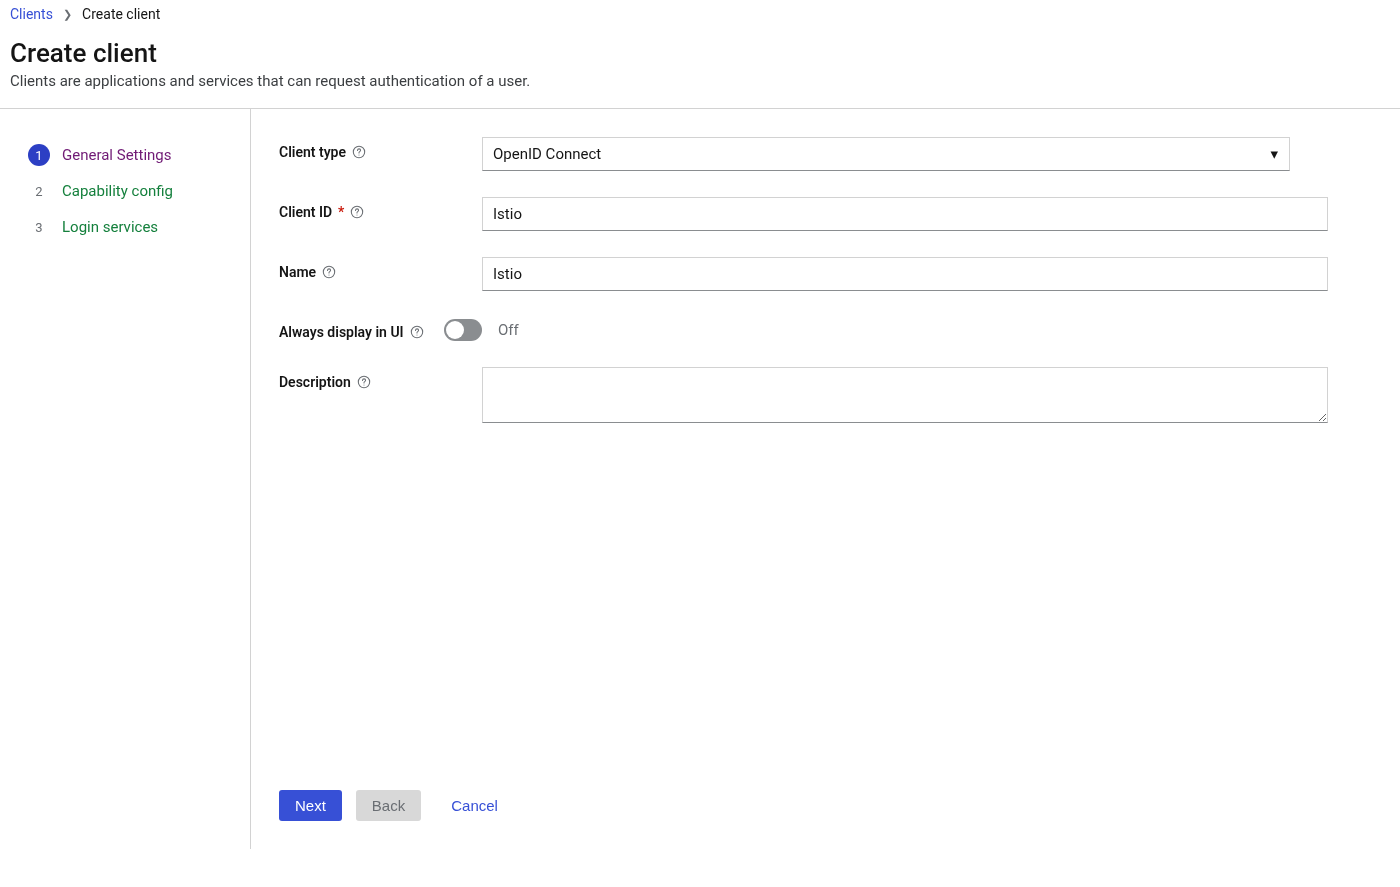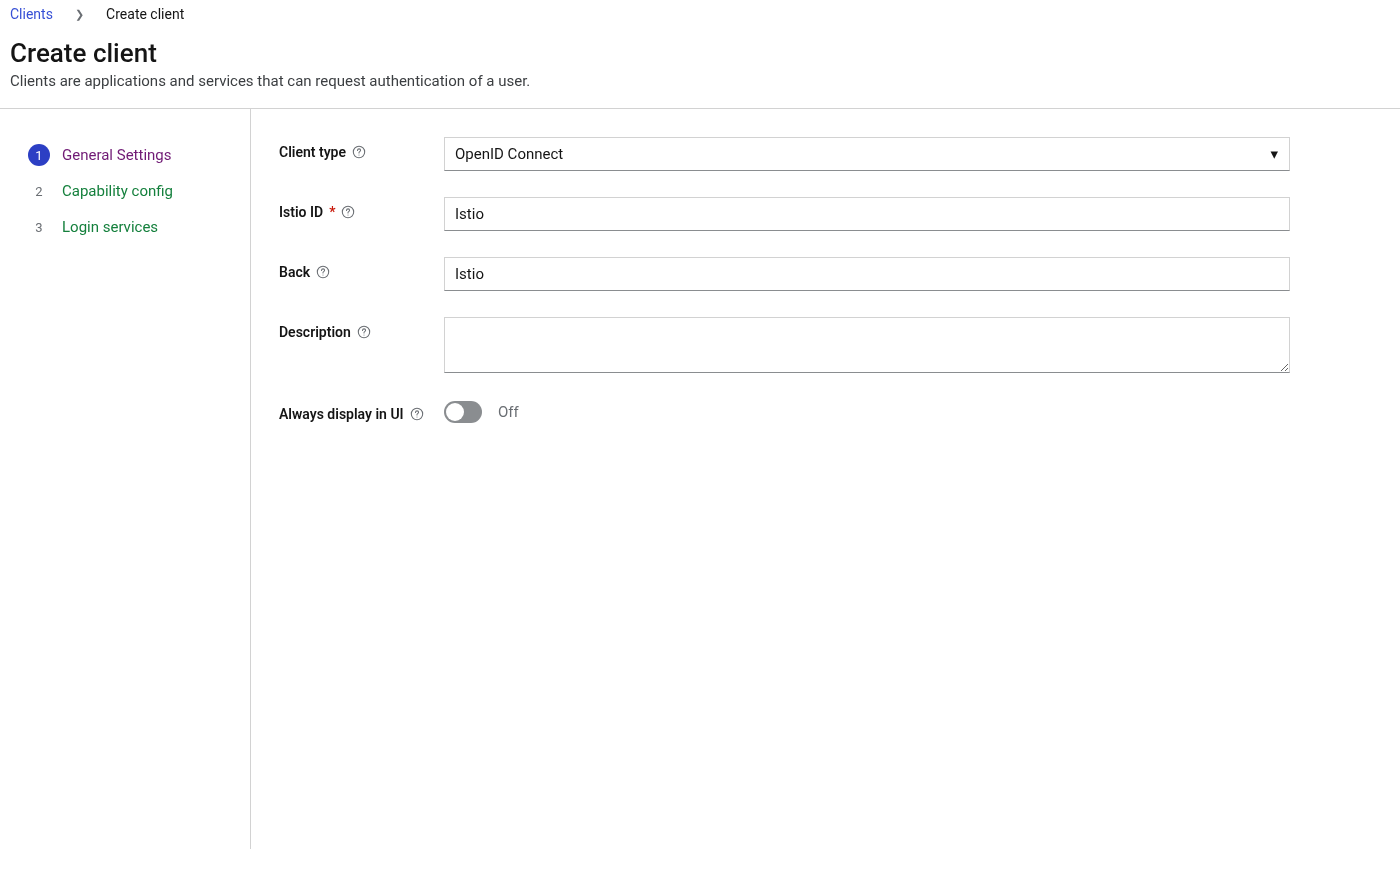--- a/index.html
+++ b/index.html
@@ -10,21 +10,21 @@
     color: #151515;
     background: #fff;
     width: 1400px;
     height: 887px;
   }
   a { text-decoration: none; }
   .breadcrumb {
     padding: 6px 10px 2px 10px;
     display: flex;
     align-items: center;
-    gap: 22px;
+    gap: 10px;
     font-size: 14px;
     text-align: center;
   }
   .breadcrumb .bc-link { color: #3750d6; cursor: pointer; }
   .breadcrumb .bc-sep { color: #6a6e73; font-size: 11px; line-height: 1;}
   .breadcrumb .bc-current { color: #151515; }
   .page-header {
     padding: 8px 10px 18px 10px;
   }
   .page-title {
@@ -109,20 +109,21 @@
   .text-input, .select-input, .textarea-input {
     width: 100%;
     font-size: 15px;
     padding: 7px 10px;
     border: 1px solid #d2d2d2;
     border-bottom: 1px solid #8a8d90;
     background: #fff;
     color: #151515;
     outline: none;
     font-family: inherit;
+    margin-left: 38px;
   }
   .select-wrap {
     position: relative;
     display: flex; align-items: center;
   }
   .select-input {
     appearance: none;
     padding-right: 30px;
     cursor: pointer;
   }
@@ -224,74 +225,79 @@
           </span>
         </div>
         <div class="select-wrap">
           <button type="button" class="select-input" style="text-align:left">OpenID Connect</button>
           <span class="select-caret">▾</span>
         </div>
       </div>
 
       <div class="form-row">
         <div class="form-label">
-          <span>Istio ID</span>
+          <span>Client ID</span>
           <span class="req-star">*</span>
           <span class="help-icon">
             <svg viewBox="0 0 16 16" fill="none" stroke="#6a6e73" stroke-width="1.2">
                 <circle cx="8" cy="8" r="6.5"></circle>
                 <path d="M6.3 6.2c0-1 .8-1.8 1.8-1.8s1.7.7 1.7 1.6c0 .8-.5 1.2-1.1 1.6-.5.3-.7.6-.7 1.2v.3" stroke-linecap="round"></path>
                 <circle cx="8" cy="11.4" r=".6" fill="#6a6e73" stroke="none"></circle>
               </svg>
           </span>
         </div>
         <input class="text-input" type="text" value="Istio" style="">
       </div>
 
       <div class="form-row">
         <div class="form-label">
-          <span>Back</span>
+          <span>Name</span>
           <span class="help-icon">
             <svg viewBox="0 0 16 16" fill="none" stroke="#6a6e73" stroke-width="1.2">
                 <circle cx="8" cy="8" r="6.5"></circle>
                 <path d="M6.3 6.2c0-1 .8-1.8 1.8-1.8s1.7.7 1.7 1.6c0 .8-.5 1.2-1.1 1.6-.5.3-.7.6-.7 1.2v.3" stroke-linecap="round"></path>
                 <circle cx="8" cy="11.4" r=".6" fill="#6a6e73" stroke="none"></circle>
               </svg>
           </span>
         </div>
         <input class="text-input" type="text" value="Istio" style="">
-      </div>
-
-      <div class="form-row">
-        <div class="form-label">
-          <span>Description</span>
-          <span class="help-icon">
-            <svg viewBox="0 0 16 16" fill="none" stroke="#6a6e73" stroke-width="1.2">
-                <circle cx="8" cy="8" r="6.5"></circle>
-                <path d="M6.3 6.2c0-1 .8-1.8 1.8-1.8s1.7.7 1.7 1.6c0 .8-.5 1.2-1.1 1.6-.5.3-.7.6-.7 1.2v.3" stroke-linecap="round"></path>
-                <circle cx="8" cy="11.4" r=".6" fill="#6a6e73" stroke="none"></circle>
-              </svg>
-          </span>
-        </div>
-        <textarea class="textarea-input" style=""></textarea>
       </div>
 
       <div class="form-row">
         <div class="form-label">
           <span>Always display in UI</span>
           <span class="help-icon">
             <svg viewBox="0 0 16 16" fill="none" stroke="#6a6e73" stroke-width="1.2">
                 <circle cx="8" cy="8" r="6.5"></circle>
                 <path d="M6.3 6.2c0-1 .8-1.8 1.8-1.8s1.7.7 1.7 1.6c0 .8-.5 1.2-1.1 1.6-.5.3-.7.6-.7 1.2v.3" stroke-linecap="round"></path>
                 <circle cx="8" cy="11.4" r=".6" fill="#6a6e73" stroke="none"></circle>
               </svg>
           </span>
         </div>
         <div class="switch-row">
           <div class="switch" role="switch" aria-checked="false"></div>
           <span class="switch-label">Off</span>
         </div>
       </div>
 
+      <div class="form-row">
+        <div class="form-label">
+          <span>Description</span>
+          <span class="help-icon">
+            <svg viewBox="0 0 16 16" fill="none" stroke="#6a6e73" stroke-width="1.2">
+                <circle cx="8" cy="8" r="6.5"></circle>
+                <path d="M6.3 6.2c0-1 .8-1.8 1.8-1.8s1.7.7 1.7 1.6c0 .8-.5 1.2-1.1 1.6-.5.3-.7.6-.7 1.2v.3" stroke-linecap="round"></path>
+                <circle cx="8" cy="11.4" r=".6" fill="#6a6e73" stroke="none"></circle>
+              </svg>
+          </span>
+        </div>
+        <textarea class="textarea-input" style=""></textarea>
+      </div>
+
     </div>
 
+    <div class="footer-actions">
+      <button class="btn btn-primary">Next</button>
+      <button class="btn btn-secondary">Back</button>
+      <button class="btn btn-link">Cancel</button>
+    </div>
   </section>
 </div>
 
 </body></html>

